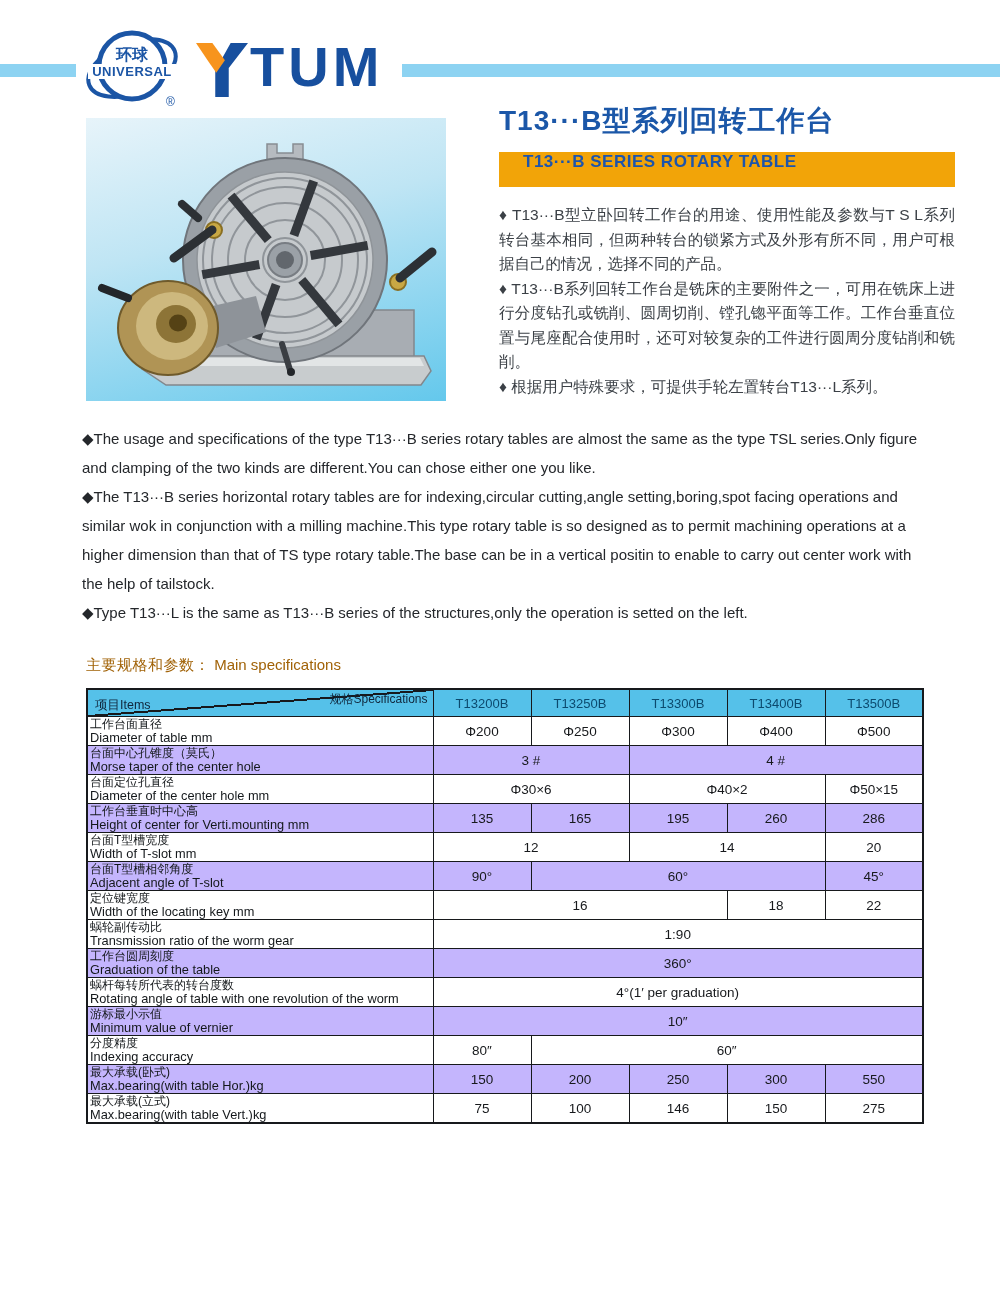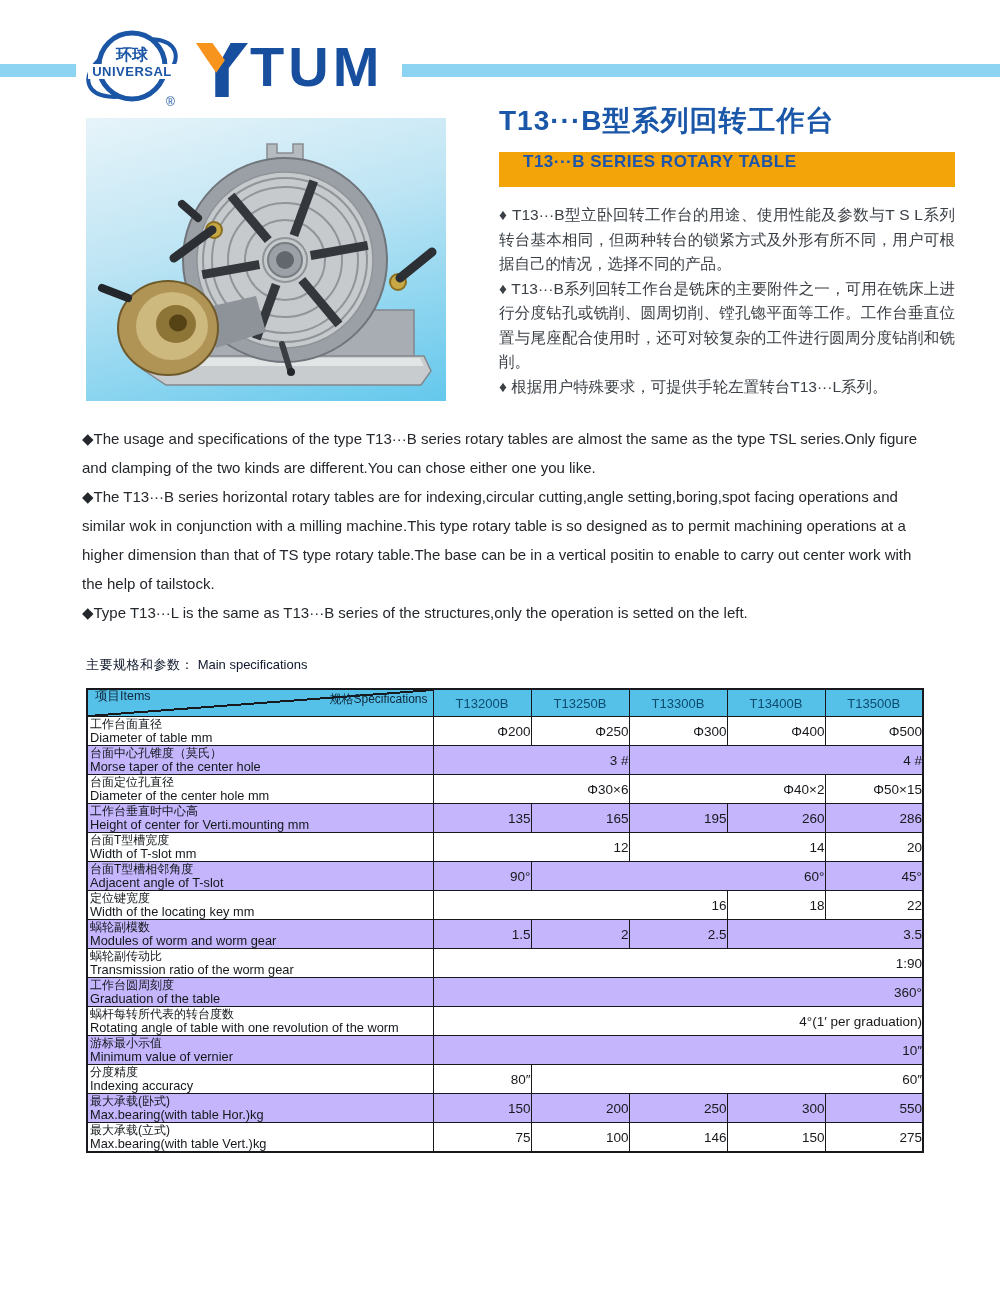--- a/index.html
+++ b/index.html
@@ -38,21 +38,21 @@
     height:35px;background:#f2a408;
     display:flex;align-items:flex-start;
   }
   .banner-text{font-size:17px;font-weight:bold;color:#1d55ac;padding-left:24px;letter-spacing:0.5px;}
   .zh-desc{margin-top:16px;}
   .zh-desc p{margin:0;font-size:15.5px;line-height:24.5px;color:#3b4046;text-align:justify;}
   
   .en-desc{position:absolute;left:82px;top:424px;width:842px;}
   .en-desc p{margin:0;font-size:15px;line-height:29px;color:#24272b;}
   
-  .spec-heading{position:absolute;left:86px;top:656px;font-size:13px;color:#0f172a;}
+  .spec-heading{position:absolute;left:86px;top:656px;font-size:15px;color:#a16207;}
   .spec-heading .zh{letter-spacing:0.5px;}
   .spec-table{
     position:absolute;left:86px;top:688px;
     border-collapse:collapse;table-layout:fixed;width:836px;
     border:2.5px solid #17191c;
   }
   .spec-table th,.spec-table td{
     border:1.6px solid #17191c;padding:0;
     overflow:hidden;
   }
@@ -64,28 +64,28 @@
     background-image:linear-gradient(to bottom right,
       transparent calc(50% - 1px),#17191c calc(50% - 1px),
       #17191c calc(50% + 1px),transparent calc(50% + 1px)) !important;
     background-color:#55c1e9 !important;
   }
   .th-diag .spec-lbl{
     position:absolute;top:1px;right:5px;
     font-size:12px;font-weight:normal;color:#10263b;
   }
   .th-diag .items-lbl{
-    position:absolute;bottom:11px;left:7px;
+    position:absolute;bottom:2px;left:7px;
     font-size:12.5px;font-weight:normal;color:#10263b;
   }
   .model-th{font-size:13px;font-weight:normal;color:#0c4a6e;text-align:center;}
   td.lbl{padding-left:2px;}
   td.lbl .zh{display:block;font-size:12px;line-height:13px;color:#14181b;margin-top:1px;}
   td.lbl .en{display:block;font-size:12.8px;line-height:14px;color:#14181b;white-space:nowrap;}
-  td.val{text-align:right;font-size:13.5px;color:#17191c;}
+  td.val{text-align:center;font-size:13.5px;color:#17191c;}
 </style>
 </head>
 <body>
 
 <div class="page">
 
   <div class="deco-bar left"></div>
   <div class="deco-bar right"></div>
 
   <svg class="globe" viewBox="0 0 96 92">
@@ -258,30 +258,20 @@
       </tr>
       <tr>
         <td class="lbl">
           <span class="zh">定位键宽度</span>
             <span class="en">Width of the locating key mm</span>
         </td>
         <td class="val" colspan="3">16</td>
         <td class="val">18</td>
         <td class="val">22</td>
       </tr>
-      <tr class="alt">
-        <td class="lbl">
-          <span class="zh">蜗轮副模数</span>
-            <span class="en">Modules of worm and worm gear</span>
-        </td>
-        <td class="val">1.5</td>
-        <td class="val">2</td>
-        <td class="val">2.5</td>
-        <td class="val" colspan="2">3.5</td>
-      </tr>
       <tr>
         <td class="lbl">
           <span class="zh">蜗轮副传动比</span>
             <span class="en">Transmission ratio of the worm gear</span>
         </td>
         <td class="val" colspan="5">1:90</td>
       </tr>
       <tr class="alt">
         <td class="lbl">
           <span class="zh">工作台圆周刻度</span>

